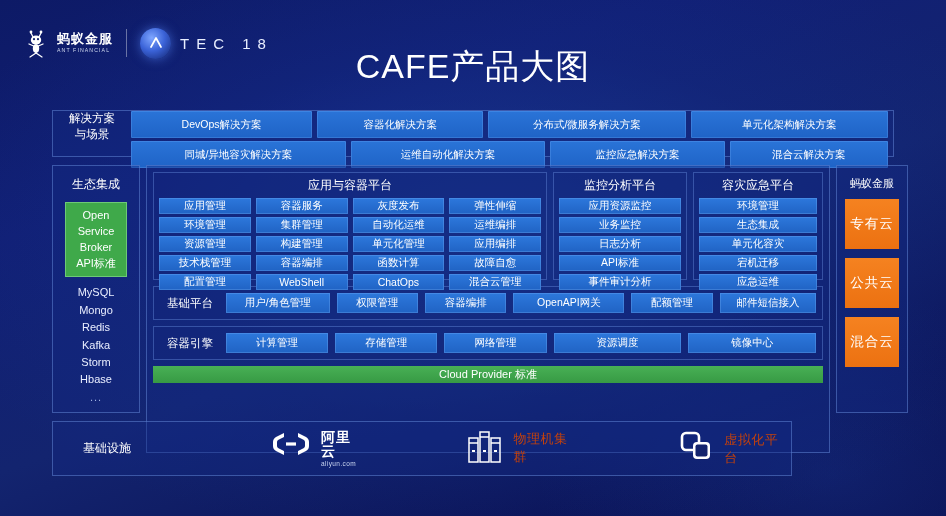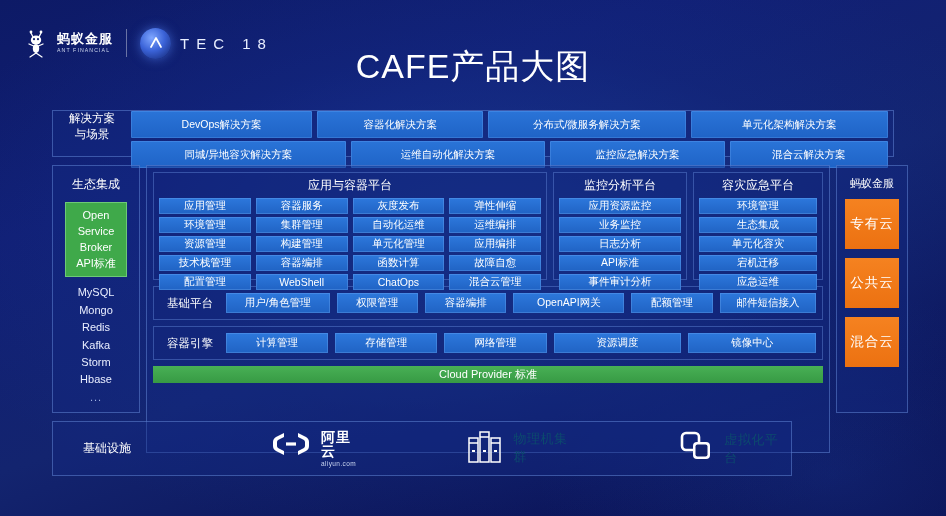--- a/index.html
+++ b/index.html
@@ -123,21 +123,21 @@
     color: #fff; font-size: 13.5px;
     display: flex; align-items: center; justify-content: center;
     letter-spacing: 1px;
   }
 
   
   #infra { left: 52px; top: 421px; width: 740px; height: 55px; display: flex; align-items: center; }
   #infra .row-label { width: 108px; font-size: 12px; }
   .infra-items { flex: 1; display: flex; align-items: center; }
   .infra-item { display: flex; align-items: flex-start; gap: 10px; }
-  .infra-item .lbl { font-size: 13px; color: #0c4a6e; letter-spacing: 0.5px; }
+  .infra-item .lbl { font-size: 13px; color: #c2410c; letter-spacing: 0.5px; }
   .ali-text { display: flex; flex-direction: column; line-height: 1; }
   .ali-cn { font-size: 14px; font-weight: bold; color: #fff; letter-spacing: 1px; }
   .ali-en { font-size: 6.5px; color: #c9d5f0; margin-top: 3px; letter-spacing: 0.4px; }
 </style>
 </head>
 <body>
 
 <div class="header">
   <div class="ant-logo">
     <span class="ant-mark">

